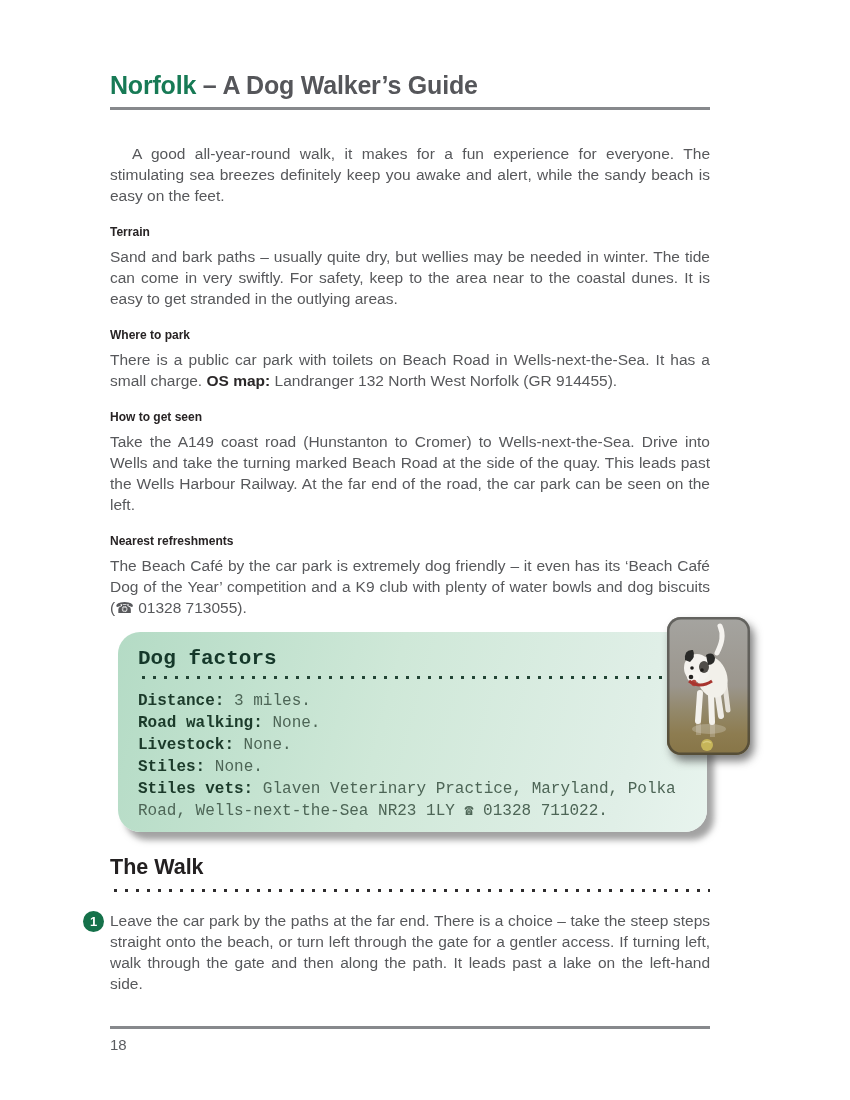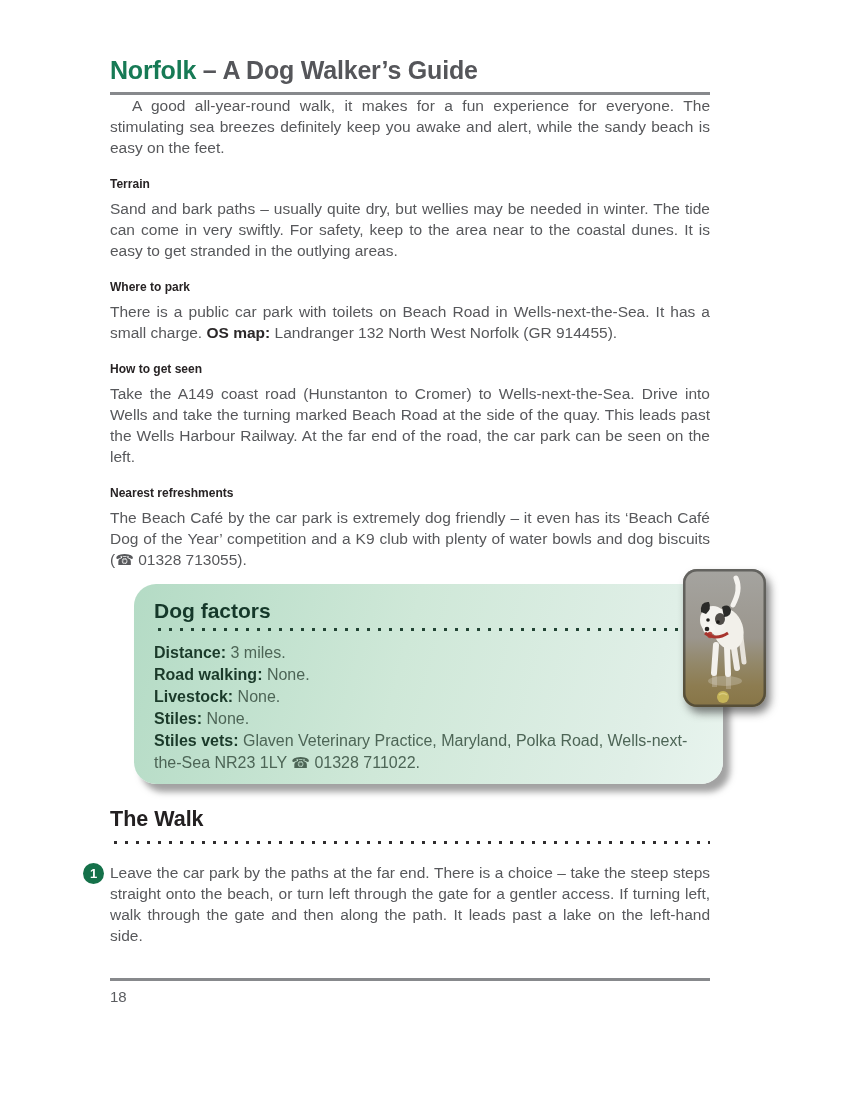--- a/index.html
+++ b/index.html
@@ -6,38 +6,39 @@
   html, body {
     width: 850px; height: 1100px;
     background: #ffffff;
     overflow: hidden;
     font-family: "Liberation Sans", "DejaVu Sans", sans-serif;
   }
   .page {
     position: relative;
     width: 600px;
     margin-left: 110px;
-    padding-top: 56px;
+    padding-top: 71px;
   }
   
   .page-title {
     font-size: 25px;
     font-weight: bold;
     letter-spacing: -0.2px;
     line-height: 29px;
     color: #55565a;
   }
   .page-title .hl { color: #177a55; }
   .rule {
     height: 3px;
     background: #87898c;
     margin-top: 7px;
   }
   
   .intro {
+    margin-top: 33px;
     text-indent: 22px;
   }
   p.body {
     font-size: 15.5px;
     line-height: 21px;
     color: #57585b;
     text-align: justify;
   }
   p.body b { color: #2b2829; }
   h2.sec {
@@ -46,22 +47,23 @@
     font-size: 12px;
     line-height: 24px;
     font-weight: bold;
     color: #272324;
   }
   .phone { font-size: 15px; }
   
   .box-wrap {
     position: relative;
     margin-top: 14px;
-    margin-left: 24px;
+    margin-left: 8px;
     width: 589px;
+    font-family: Liberation Mono, monospace;
   }
   .dog-box {
     width: 589px;
     height: 200px;
     border-radius: 22px;
     background: linear-gradient(105deg, #b4dbc5 0%, #cfe8d8 45%, #e0efe7 85%, #e8f4ee 100%);
     box-shadow: 7px 8px 6px rgba(85,85,85,0.55);
     padding: 15px 20px 0 20px;
   }
   .dog-box-title {

